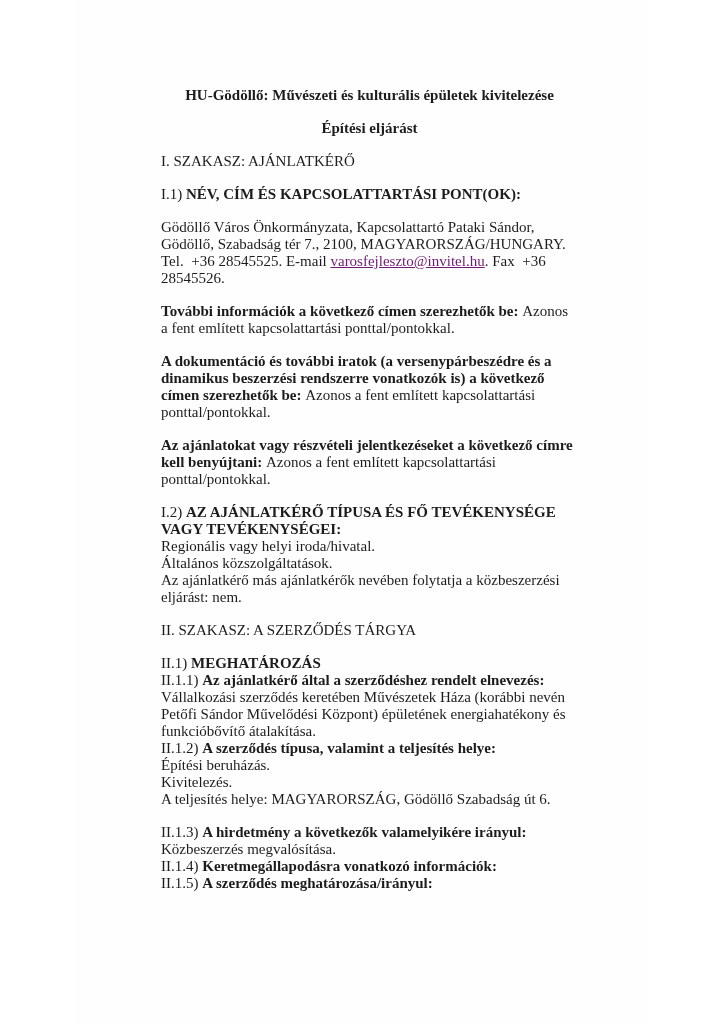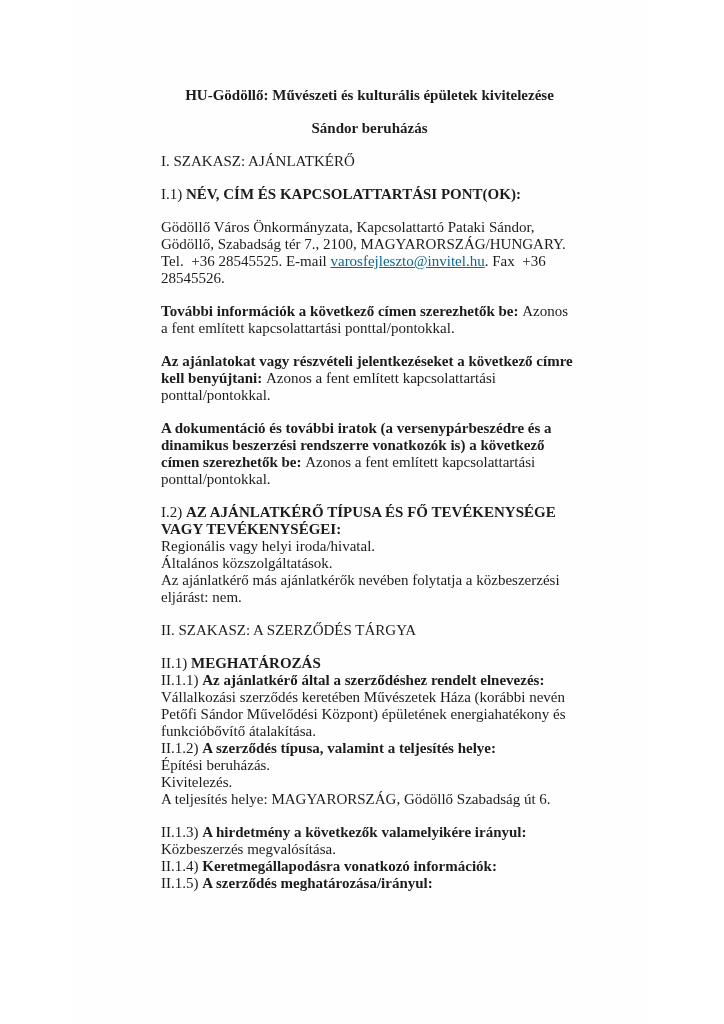--- a/index.html
+++ b/index.html
@@ -21,38 +21,38 @@
     color: #1c1c1c;
     overflow: hidden;
   }
   .doc-header p,
   .para {
     margin: 0 0 16px 0;
   }
   .center { text-align: center; }
   .b, .bold { font-weight: bold; }
   a.doc-link {
-    color: #0369a1;
+    color: #701a75;
     text-decoration: underline;
     cursor: pointer;
   }
 </style>
 </head>
 <body>
 
 <div class="page">
   <div class="doc-header">
     <p class="center bold">HU-Gödöllő: Művészeti és kulturális épületek kivitelezése</p>
-    <p class="center bold">Sándor beruházás</p>
+    <p class="center bold">Építési eljárást</p>
   </div>
   <div id="doc-body">
       <p class="para"><span>I. SZAKASZ: AJÁNLATKÉRŐ</span></p>
       <p class="para"><span>I.1) </span><span class="b">NÉV, CÍM ÉS KAPCSOLATTARTÁSI PONT(OK):</span></p>
       <p class="para"><span>Gödöllő Város Önkormányzata, Kapcsolattartó Pataki Sándor, Gödöllő, Szabadság tér 7., 2100, MAGYARORSZÁG/HUNGARY. Tel. &nbsp;+36 28545525. E-mail </span><a class="doc-link" href="#">varosfejleszto@invitel.hu</a><span>. Fax &nbsp;+36 28545526.</span></p>
       <p class="para"><span class="b">További információk a következő címen szerezhetők be: </span><span>Azonos a fent említett kapcsolattartási ponttal/pontokkal.</span></p>
+      <p class="para"><span class="b">A dokumentáció és további iratok (a versenypárbeszédre és a dinamikus beszerzési rendszerre vonatkozók is) a következő címen szerezhetők be: </span><span>Azonos a fent említett kapcsolattartási ponttal/pontokkal.</span></p>
       <p class="para"><span class="b">Az ajánlatokat vagy részvételi jelentkezéseket a következő címre kell benyújtani: </span><span>Azonos a fent említett kapcsolattartási ponttal/pontokkal.</span></p>
-      <p class="para"><span class="b">A dokumentáció és további iratok (a versenypárbeszédre és a dinamikus beszerzési rendszerre vonatkozók is) a következő címen szerezhetők be: </span><span>Azonos a fent említett kapcsolattartási ponttal/pontokkal.</span></p>
       <p class="para"><span>I.2) </span><span class="b">AZ AJÁNLATKÉRŐ TÍPUSA ÉS FŐ TEVÉKENYSÉGE VAGY TEVÉKENYSÉGEI:</span><br><span>Regionális vagy helyi iroda/hivatal.</span><br><span>Általános közszolgáltatások.</span><br><span>Az ajánlatkérő más ajánlatkérők nevében folytatja a közbeszerzési eljárást: nem.</span></p>
       <p class="para"><span>II. SZAKASZ: A SZERZŐDÉS TÁRGYA</span></p>
       <p class="para"><span>II.1) </span><span class="b">MEGHATÁROZÁS</span><br><span>II.1.1) </span><span class="b">Az ajánlatkérő által a szerződéshez rendelt elnevezés:</span><br><span>Vállalkozási szerződés keretében Művészetek Háza (korábbi nevén Petőfi Sándor Művelődési Központ) épületének energiahatékony és funkcióbővítő átalakítása.</span><br><span>II.1.2) </span><span class="b">A szerződés típusa, valamint a teljesítés helye:</span><br><span>Építési beruházás.</span><br><span>Kivitelezés.</span><br><span>A teljesítés helye: MAGYARORSZÁG, Gödöllő Szabadság út 6.</span></p>
       <p class="para"><span>II.1.3) </span><span class="b">A hirdetmény a következők valamelyikére irányul:</span><br><span>Közbeszerzés megvalósítása.</span><br><span>II.1.4) </span><span class="b">Keretmegállapodásra vonatkozó információk:</span><br><span>II.1.5) </span><span class="b">A szerződés meghatározása/irányul:</span></p>
     </div>
 </div>
 
 </body></html>

